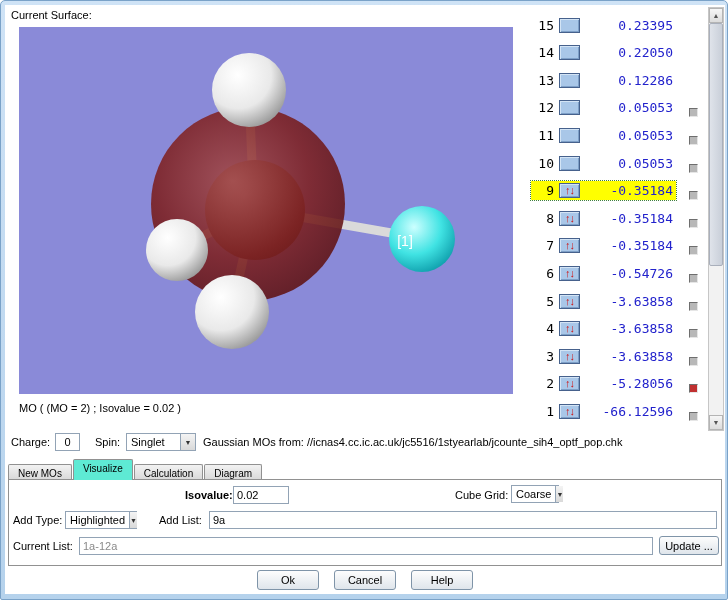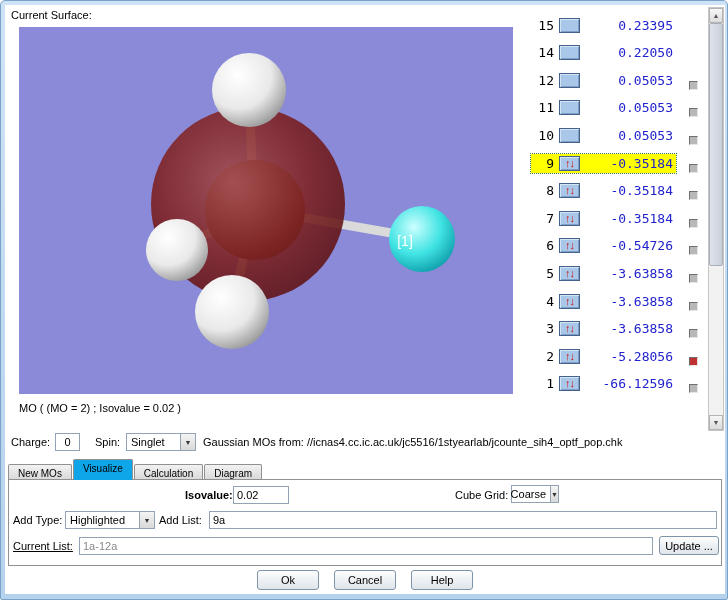--- a/index.html
+++ b/index.html
@@ -52,21 +52,21 @@
   .sel .arrow { width: 15px; height: 100%; border-left: 1px solid #92a3b5;
                 background: linear-gradient(#f4f4f4,#d9d9d9); font-size: 7px; color: #333;
                 display: flex; align-items: center; justify-content: center; }
 
   .charge-row { position: absolute; left: 0; top: 427px; width: 590px; height: 22px; }
 
   
   .tab-bar { position: absolute; left: 3px; top: 452px; height: 22px; display: flex; align-items: flex-end; z-index: 2; }
   .tab { padding: 3px 9px 0; border: 1px solid #919191; border-bottom: none; border-radius: 2px 2px 0 0;
          background: linear-gradient(#f2f2f2,#dadada); margin-right: 1px; font-size: 10px; position: relative; }
-  .tab.active { background: #0ea5e9; z-index: 3; padding-bottom: 6px; margin-bottom: -1px; }
+  .tab.active { background: #5eead4; z-index: 3; padding-bottom: 6px; margin-bottom: -1px; }
   .tab-panel { position: absolute; left: 3px; top: 474px; width: 714px; height: 87px;
                border: 1px solid #919191; background: #fff; z-index: 1; }
 
   
   .footer { position: absolute; left: 0; top: 565px; width: 100%; display: flex; justify-content: center; gap: 15px; }
   .btn { min-width: 62px; height: 20px; border: 1px solid #7f94a8; border-radius: 3px;
          background: linear-gradient(#fdfdfd,#dfe5eb); font-size: 11px; font-family: "Liberation Sans", sans-serif; }
 </style>
 </head>
 <body>
@@ -128,20 +128,27 @@
         </div>
         <div class="mo-row">
           <span class="row-main">
             <span class="mo-num">14</span>
             <span class="mo-box"></span>
             <span class="mo-energy">0.22050</span>
           </span>
         </div>
         <div class="mo-row">
           <span class="row-main">
+            <span class="mo-num">13</span>
+            <span class="mo-box"></span>
+            <span class="mo-energy">0.12286</span>
+          </span>
+        </div>
+        <div class="mo-row">
+          <span class="row-main">
             <span class="mo-num">12</span>
             <span class="mo-box"></span>
             <span class="mo-energy">0.05053</span>
           </span>
           <span class="mo-check"></span>
         </div>
         <div class="mo-row">
           <span class="row-main">
             <span class="mo-num">11</span>
             <span class="mo-box"></span>
@@ -273,34 +280,34 @@
         <div class="tab active">Visualize</div>
         <div class="tab">Calculation</div>
         <div class="tab">Diagram</div>
       </div>
 
     <div class="tab-panel">
       <span class="lbl" style="left:176px; top:9px;font-weight:bold;">Isovalue:</span>
       <input class="tin" style="left: 224px; top: 6px; width: 56px;" value="0.02">
 
       <span class="lbl" style="left:446px; top:9px;">Cube Grid:</span>
-      <div class="sel" style="left:502px; top:5px; width:48px;justify-content:flex-end;">
+      <div class="sel" style="left:502px; top:5px; width:48px;">
         <span class="val">Coarse</span>
         <span class="arrow">▼</span>
       </div>
 
       <span class="lbl" style="left:4px; top:34px;">Add Type:</span>
-      <div class="sel" style="left:56px; top:31px; width:90px;">
+      <div class="sel" style="left:56px; top:31px; width:72px;">
         <span class="val">Highlighted</span>
         <span class="arrow">▼</span>
       </div>
       <span class="lbl" style="left:150px; top:34px;">Add List:</span>
       <input class="tin" style="left: 200px; top: 31px; width: 508px;" value="9a">
 
-      <span class="lbl" style="left:4px; top:60px;text-decoration:underline;">Current List:</span>
+      <span class="lbl" style="left:4px; top:60px;">Current List:</span>
       <input class="tin gray" style="left: 70px; top: 57px; width: 574px;" value="1a-12a">
       <button class="btn" style="position:absolute; left:650px; top:56px; min-width:60px; height:19px;">Update ...</button>
     </div>
 
     <div class="footer">
       <button class="btn">Ok</button>
       <button class="btn">Cancel</button>
       <button class="btn">Help</button>
     </div>
 

